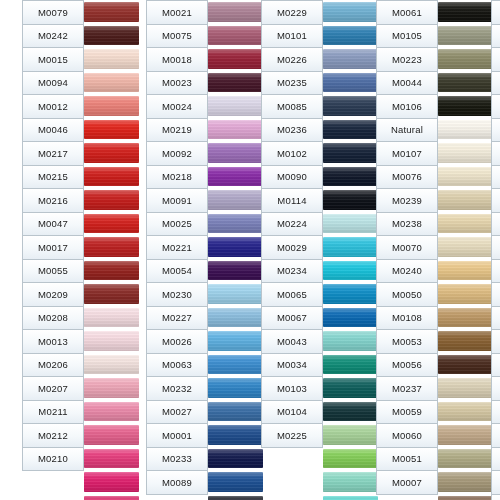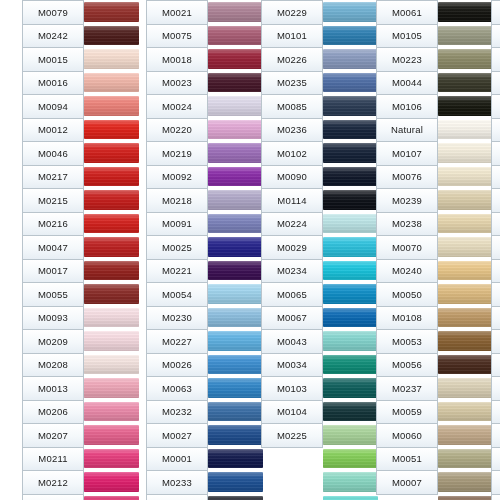--- a/index.html
+++ b/index.html
@@ -78,31 +78,29 @@
 </style>
 </head>
 <body>
 
 <div id="chart">
     <div class="column" style="left: 22px;">
       <div class="labels" style="width: 62px;">
         <div class="label-cell">M0079</div>
         <div class="label-cell">M0242</div>
         <div class="label-cell">M0015</div>
-        <div class="label-cell">M0016</div>
         <div class="label-cell">M0094</div>
         <div class="label-cell">M0012</div>
         <div class="label-cell">M0046</div>
         <div class="label-cell">M0217</div>
         <div class="label-cell">M0215</div>
         <div class="label-cell">M0216</div>
         <div class="label-cell">M0047</div>
         <div class="label-cell">M0017</div>
         <div class="label-cell">M0055</div>
-        <div class="label-cell">M0093</div>
         <div class="label-cell">M0209</div>
         <div class="label-cell">M0208</div>
         <div class="label-cell">M0013</div>
         <div class="label-cell">M0206</div>
         <div class="label-cell">M0207</div>
         <div class="label-cell">M0211</div>
         <div class="label-cell">M0212</div>
         <div class="label-cell">M0210</div>
       </div>
       <div class="swatches" style="width: 55px;">
@@ -196,21 +194,20 @@
         </div>
       </div>
     </div>
     <div class="column" style="left: 146px;">
       <div class="labels" style="width: 62px;">
         <div class="label-cell">M0021</div>
         <div class="label-cell">M0075</div>
         <div class="label-cell">M0018</div>
         <div class="label-cell">M0023</div>
         <div class="label-cell">M0024</div>
-        <div class="label-cell">M0220</div>
         <div class="label-cell">M0219</div>
         <div class="label-cell">M0092</div>
         <div class="label-cell">M0218</div>
         <div class="label-cell">M0091</div>
         <div class="label-cell">M0025</div>
         <div class="label-cell">M0221</div>
         <div class="label-cell">M0054</div>
         <div class="label-cell">M0230</div>
         <div class="label-cell">M0227</div>
         <div class="label-cell">M0026</div>

